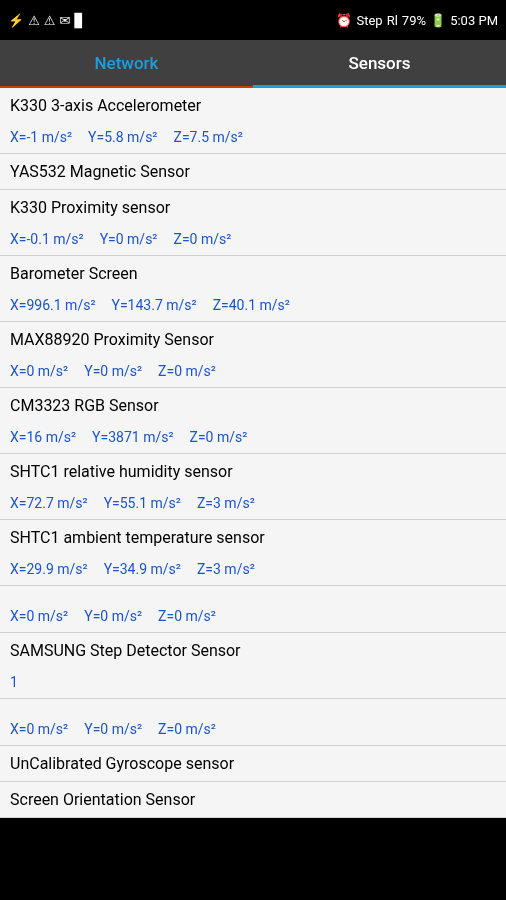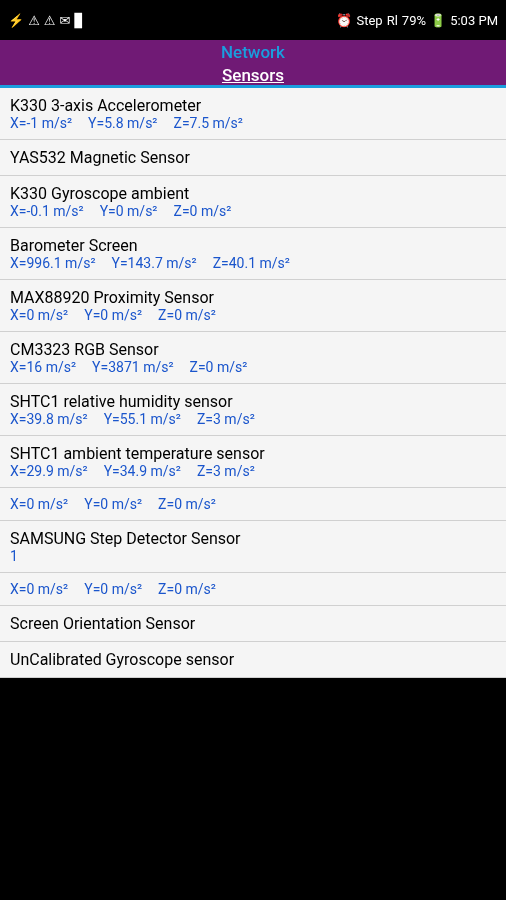--- a/index.html
+++ b/index.html
@@ -32,42 +32,40 @@
       font-size: 13px;
       color: #fff;
     }
     .status-icon {
       color: #fff;
       font-size: 13px;
     }
 
     
     .tab-bar {
-      background: #701a75;
+      background: #404040;
       display: flex;
       height: 48px;
       border-bottom: 2px solid #c2410c;
-      flex-direction: column;
     }
     .tab {
       flex: 1;
       display: flex;
       align-items: center;
       justify-content: center;
       font-size: 17px;
       font-weight: 500;
       cursor: pointer;
       position: relative;
     }
     .tab-network {
       color: #1a9ede;
     }
     .tab-sensors {
       color: #fff;
-      text-decoration: underline;
     }
     .tab-sensors::after {
       content: '';
       position: absolute;
       bottom: -2px;
       left: 0;
       right: 0;
       height: 3px;
       background: #1a9ede;
     }
@@ -83,21 +81,21 @@
       border-bottom: 1px solid #d0d0d0;
     }
     .sensor-name {
       font-size: 16px;
       color: #000;
       font-weight: 400;
     }
     .sensor-values {
       font-size: 14px;
       color: #1a55cc;
-      margin-top: 0;
+      margin-top: 14px;
       text-decoration: underline;
     }
     .sensor-value-item {
       display: inline-block;
       margin-right: 16px;
     }
   </style>
 </head>
 <body>
 
@@ -130,52 +128,52 @@
 
 <div class="sensor-list" id="sensor-list">
 <div class="sensor-item">
       <div class="sensor-name">K330 3-axis Accelerometer</div>
       <div class="sensor-values"><span class="sensor-value-item">X=-1 m/s²</span><span class="sensor-value-item">Y=5.8 m/s²</span><span class="sensor-value-item">Z=7.5 m/s²</span></div>
     </div>
     <div class="sensor-item">
       <div class="sensor-name">YAS532 Magnetic Sensor</div>
     </div>
     <div class="sensor-item">
-      <div class="sensor-name">K330 Gyroscope ambient</div>
+      <div class="sensor-name">K330 Proximity sensor</div>
       <div class="sensor-values"><span class="sensor-value-item">X=-0.1 m/s²</span><span class="sensor-value-item">Y=0 m/s²</span><span class="sensor-value-item">Z=0 m/s²</span></div>
     </div>
     <div class="sensor-item">
       <div class="sensor-name">Barometer Screen</div>
       <div class="sensor-values"><span class="sensor-value-item">X=996.1 m/s²</span><span class="sensor-value-item">Y=143.7 m/s²</span><span class="sensor-value-item">Z=40.1 m/s²</span></div>
     </div>
     <div class="sensor-item">
       <div class="sensor-name">MAX88920 Proximity Sensor</div>
       <div class="sensor-values"><span class="sensor-value-item">X=0 m/s²</span><span class="sensor-value-item">Y=0 m/s²</span><span class="sensor-value-item">Z=0 m/s²</span></div>
     </div>
     <div class="sensor-item">
       <div class="sensor-name">CM3323 RGB Sensor</div>
       <div class="sensor-values"><span class="sensor-value-item">X=16 m/s²</span><span class="sensor-value-item">Y=3871 m/s²</span><span class="sensor-value-item">Z=0 m/s²</span></div>
     </div>
     <div class="sensor-item">
       <div class="sensor-name">SHTC1 relative humidity sensor</div>
-      <div class="sensor-values"><span class="sensor-value-item">X=39.8 m/s²</span><span class="sensor-value-item">Y=55.1 m/s²</span><span class="sensor-value-item">Z=3 m/s²</span></div>
+      <div class="sensor-values"><span class="sensor-value-item">X=72.7 m/s²</span><span class="sensor-value-item">Y=55.1 m/s²</span><span class="sensor-value-item">Z=3 m/s²</span></div>
     </div>
     <div class="sensor-item">
       <div class="sensor-name">SHTC1 ambient temperature sensor</div>
       <div class="sensor-values"><span class="sensor-value-item">X=29.9 m/s²</span><span class="sensor-value-item">Y=34.9 m/s²</span><span class="sensor-value-item">Z=3 m/s²</span></div>
     </div>
     <div class="sensor-item">
       <div class="sensor-values"><span class="sensor-value-item">X=0 m/s²</span><span class="sensor-value-item">Y=0 m/s²</span><span class="sensor-value-item">Z=0 m/s²</span></div>
     </div>
     <div class="sensor-item">
       <div class="sensor-name">SAMSUNG Step Detector Sensor</div>
       <div class="sensor-values"><span class="sensor-value-item">1</span></div>
     </div>
     <div class="sensor-item">
       <div class="sensor-values"><span class="sensor-value-item">X=0 m/s²</span><span class="sensor-value-item">Y=0 m/s²</span><span class="sensor-value-item">Z=0 m/s²</span></div>
     </div>
     <div class="sensor-item">
-      <div class="sensor-name">Screen Orientation Sensor</div>
+      <div class="sensor-name">UnCalibrated Gyroscope sensor</div>
     </div>
     <div class="sensor-item">
-      <div class="sensor-name">UnCalibrated Gyroscope sensor</div>
+      <div class="sensor-name">Screen Orientation Sensor</div>
     </div>
   </div>
 
 </body></html>

